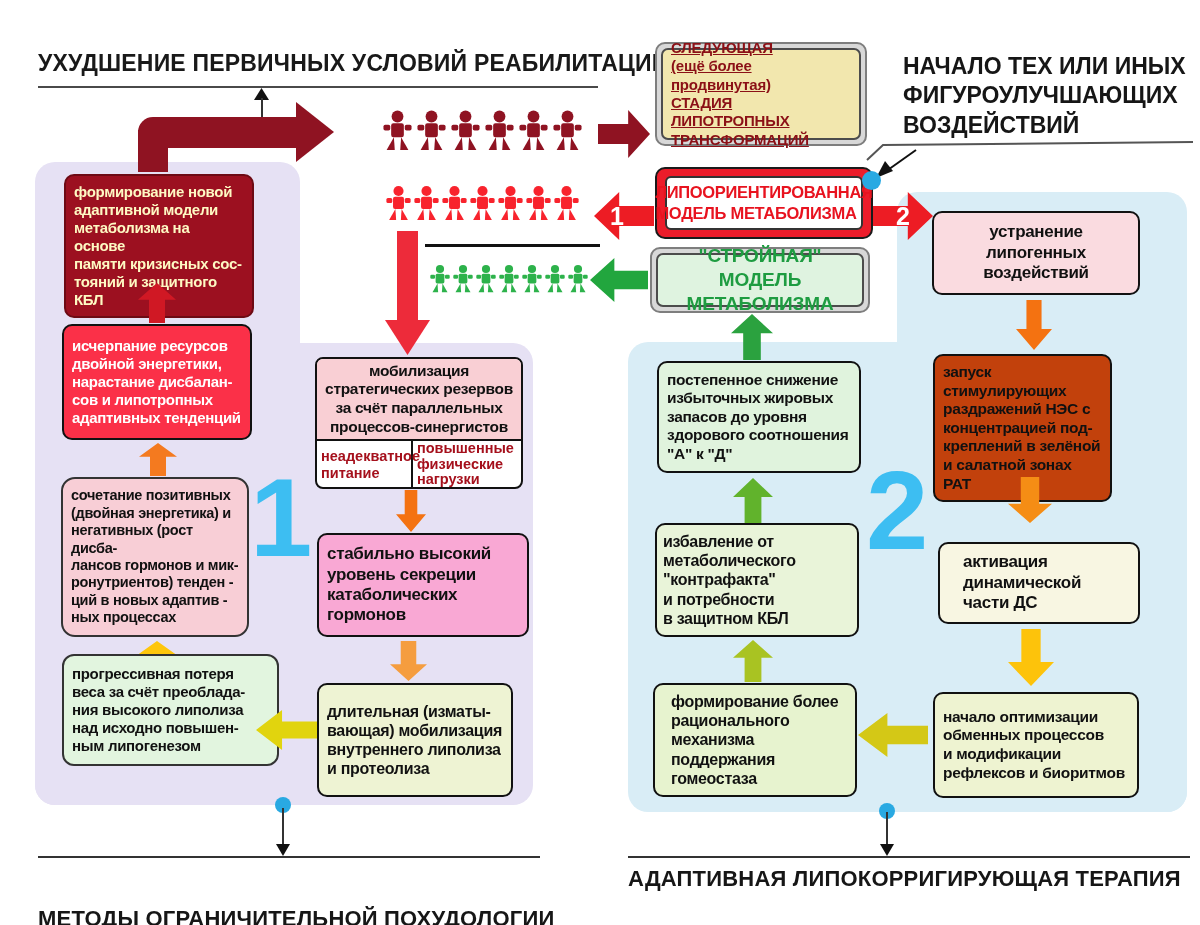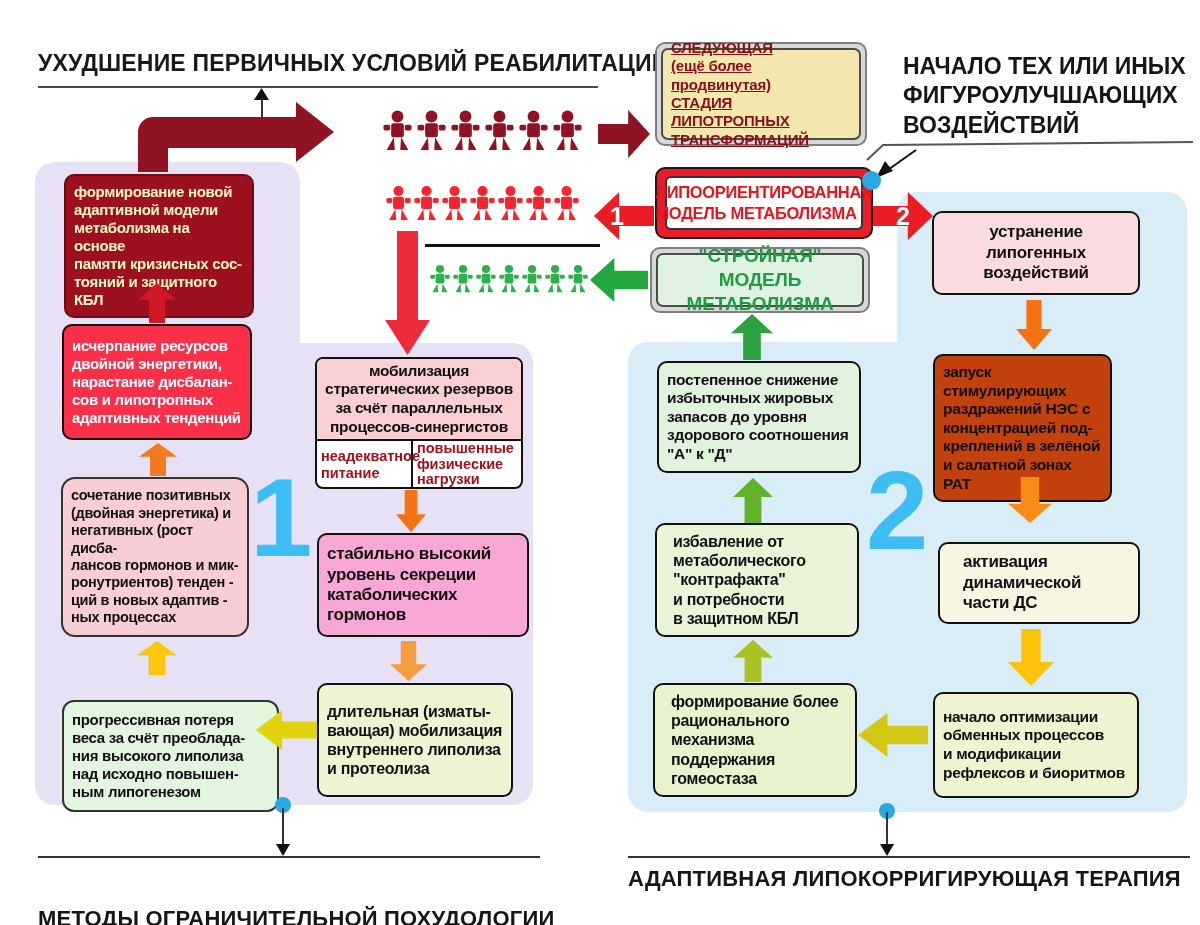--- a/index.html
+++ b/index.html
@@ -289,21 +289,21 @@
   <div class="arrow a-up" style="left:139px;top:443px;width:38px;height:33px;background:#f47a1f;"></div>
   <div class="box" style="left:61px;top:477px;width:188px;min-height:160px;background:#f8ced6;border-color:#333;border-radius:14px;font-size:14.5px;">сочетание позитивных
 (двойная энергетика) и
 негативных (рост дисба-
 лансов гормонов и мик-
 ронутриентов) тенден -
 ций в новых адаптив -
 ных процессах</div>
   <div class="bignum" style="left:250px;top:462px;">1</div>
   <div class="arrow a-up" style="left:137px;top:641px;width:40px;height:34px;background:#fec60c;"></div>
-  <div class="box" style="left:62px;top:700px;width:217px;min-height:112px;background:#e2f5df;border-color:#333;border-radius:12px;font-size:15px;">прогрессивная потеря
+  <div class="box" style="left:62px;top:654px;width:217px;min-height:112px;background:#e2f5df;border-color:#333;border-radius:12px;font-size:15px;">прогрессивная потеря
 веса за счёт преоблада-
 ния высокого липолиза
 над исходно повышен-
 ным липогенезом</div>
   <div class="arrow a-left" style="left:256px;top:710px;width:62px;height:40px;background:#e1d40e;"></div>
 
   <div class="abs" style="left:315px;top:357px;width:208px;height:132px;border:2.5px solid #111;border-radius:8px;background:#fff;box-sizing:border-box;overflow:hidden;">
     <div style="background:#f9cfd4;color:#111;font-weight:bold;font-size:15.5px;line-height:1.2;letter-spacing:-0.3px;
                 white-space:pre-line;text-align:center;height:80px;display:flex;align-items:center;justify-content:center;
                 border-bottom:2px solid #111;">мобилизация
@@ -330,21 +330,21 @@
 вающая) мобилизация
 внутреннего липолиза
 и протеолиза</div>
 
   <div class="box" style="left:657px;top:361px;width:204px;min-height:112px;background:#e0f3dd;border-color:#111;font-size:15.5px;">постепенное снижение
 избыточных жировых
 запасов до уровня
 здорового соотношения
 "А" к "Д"</div>
   <div class="arrow a-up" style="left:733px;top:478px;width:40px;height:45px;background:#61b32c;"></div>
-  <div class="box" style="left:655px;top:523px;width:204px;min-height:112px;background:#e9f4d9;border-color:#111;font-size:16px;padding-left:16px;">избавление от
+  <div class="box" style="left:655px;top:523px;width:204px;min-height:112px;background:#e9f4d9;border-color:#111;font-size:16px;padding-left:6px;">избавление от
 метаболического
 "контрафакта"
 и потребности
 в защитном КБЛ</div>
   <div class="arrow a-up" style="left:733px;top:640px;width:40px;height:42px;background:#a9c322;"></div>
   <div class="box" style="left:653px;top:683px;width:204px;min-height:114px;background:#e7f3cf;border-color:#111;font-size:16px;padding-left:16px;">формирование более
 рационального
 механизма
 поддержания
 гомеостаза</div>

